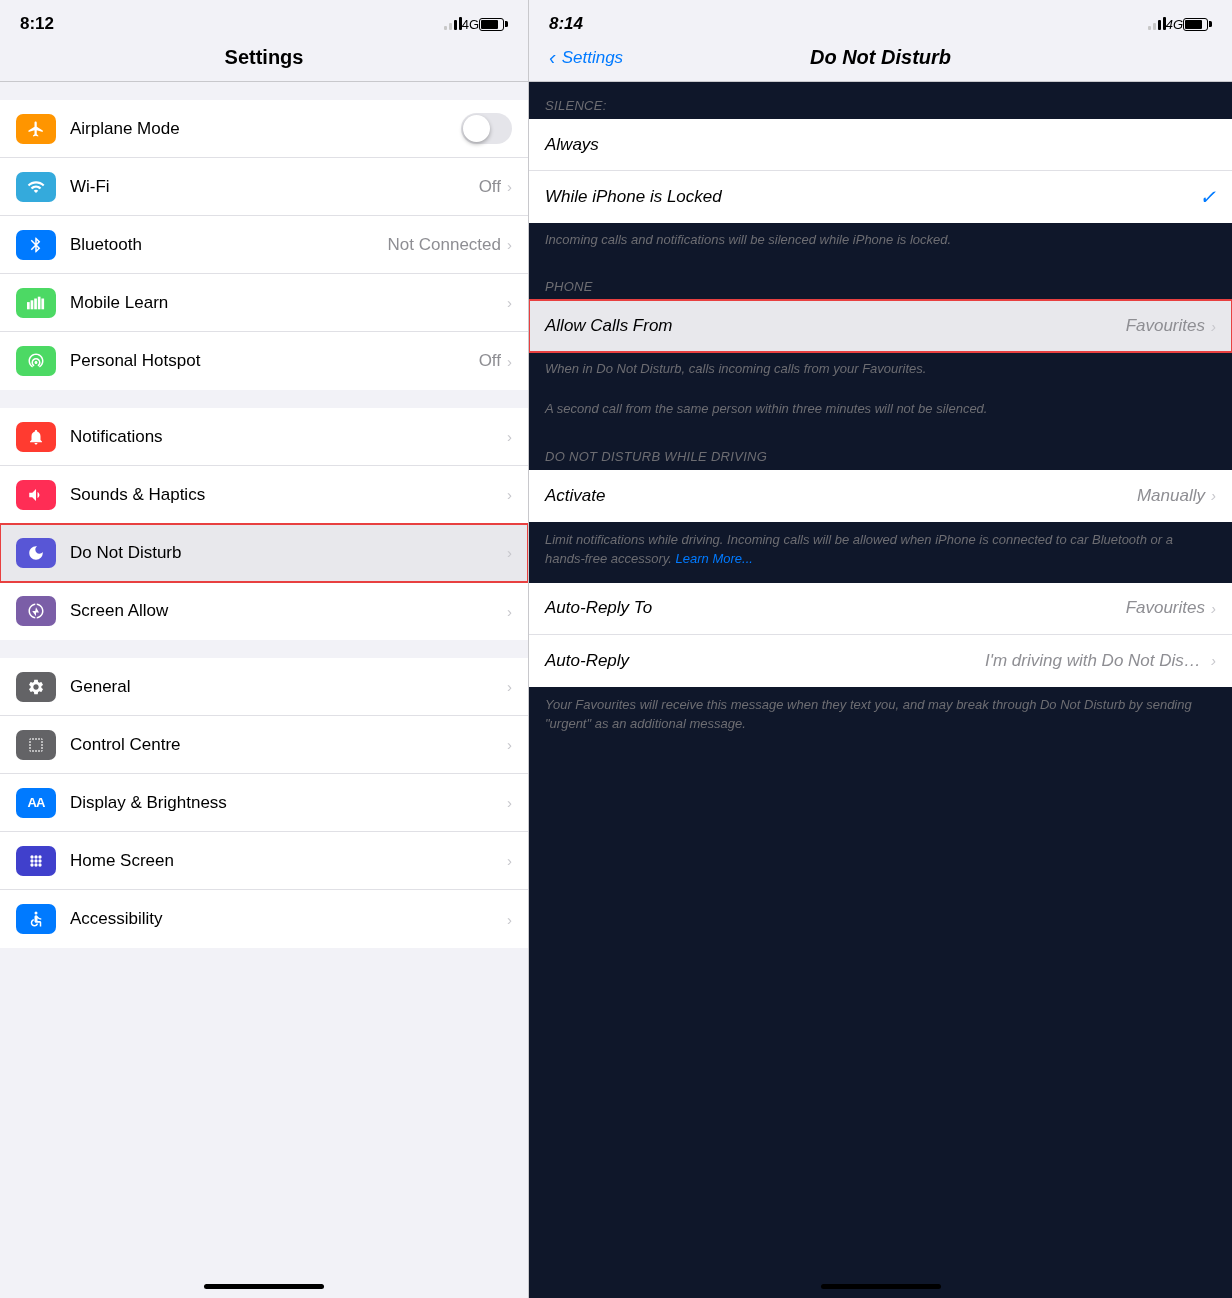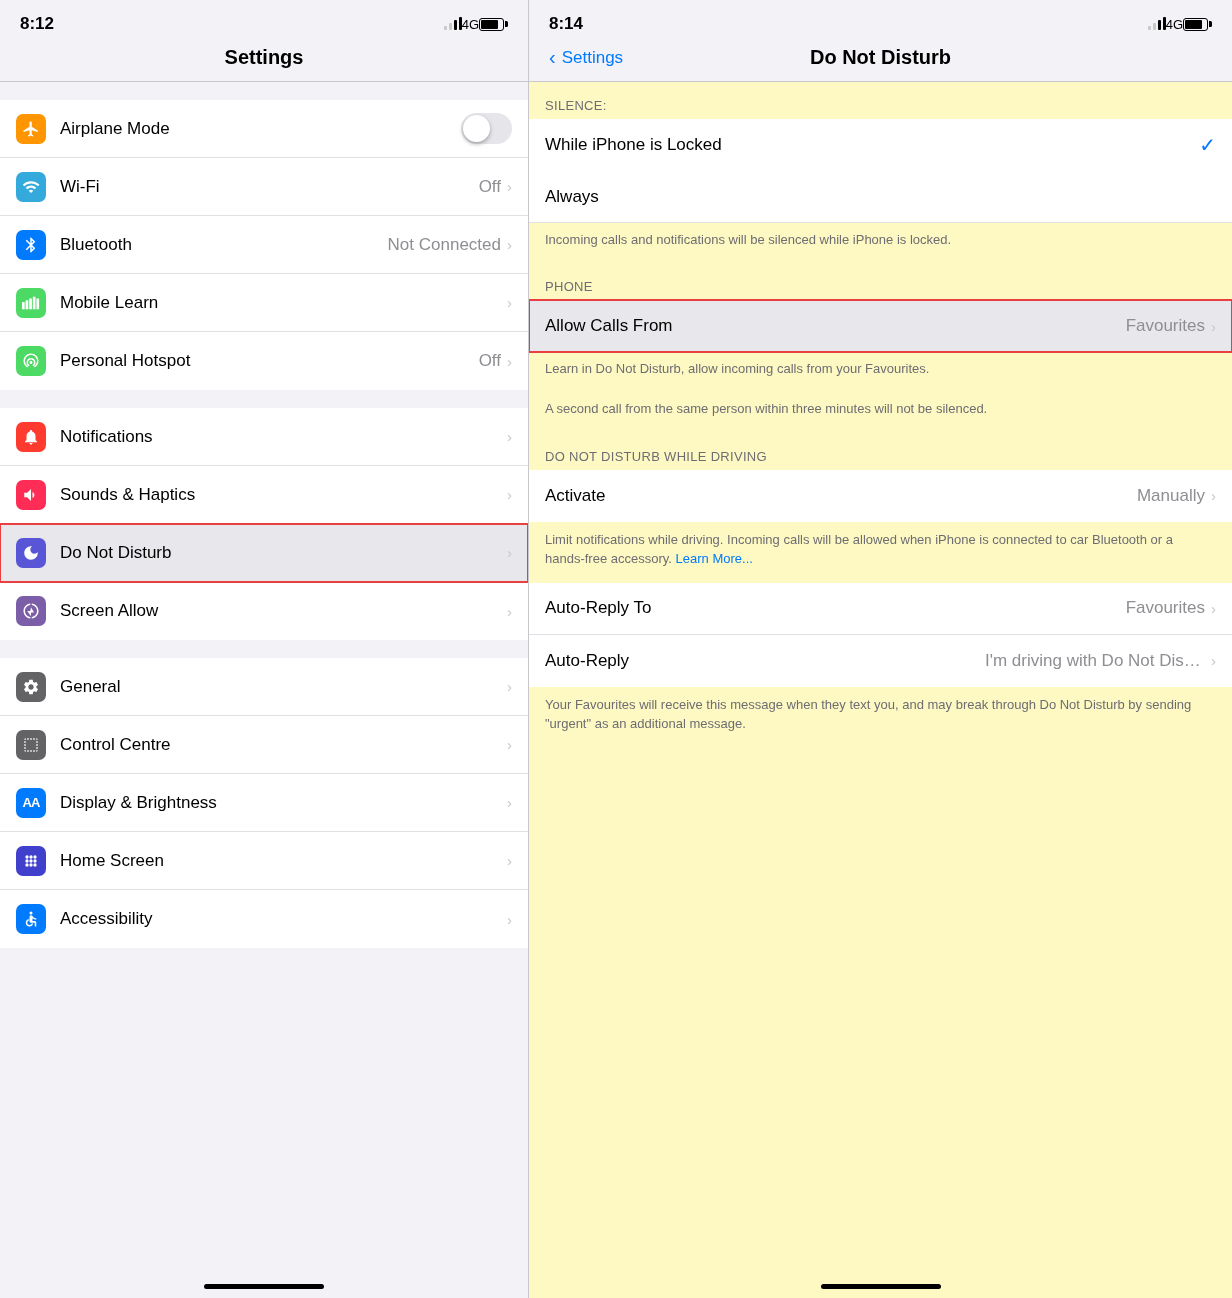--- a/index.html
+++ b/index.html
@@ -19,25 +19,26 @@
       background: #f2f2f7;
       display: flex;
       flex-direction: column;
       overflow: hidden;
     }
 
     
     .right-panel {
       width: 704px;
       height: 1298px;
-      background: #fef9c3;
+      background: #0f172a;
       display: flex;
       flex-direction: column;
       overflow: hidden;
       border-left: 1px solid #c8c8cc;
+      font-style: italic;
     }
 
     
     .status-bar {
       display: flex;
       align-items: center;
       justify-content: space-between;
       padding: 14px 20px 8px;
       background: #f2f2f7;
     }
@@ -165,21 +166,21 @@
       border-bottom: none;
       justify-content: flex-end;
     }
     .settings-row.highlighted-red {
       background: #e8e8ec;
       outline: 2px solid #e84040;
       outline-offset: -1px;
       z-index: 2;
     }
     .row-icon {
-      width: 30px;
+      width: 40px;
       height: 30px;
       border-radius: 7px;
       display: flex;
       align-items: center;
       justify-content: center;
       margin-right: 14px;
       flex-shrink: 0;
       font-size: 17px;
       color: #fff;
     }
@@ -554,41 +555,41 @@
       <span>Settings</span>
     </div>
     <span class="right-nav-title">Do Not Disturb</span>
   </div>
 
   <div class="dnd-content">
 
     <div>
       <div class="dnd-section-header">SILENCE:</div>
       <div>
+        <div class="dnd-row">
+          <span class="dnd-label">Always</span>
+        </div>
         <div class="dnd-row no-border">
           <span class="dnd-label">While iPhone is Locked</span>
           <span class="dnd-check">✓</span>
-        </div>
-        <div class="dnd-row">
-          <span class="dnd-label">Always</span>
         </div>
       </div>
       <div class="dnd-section-desc">Incoming calls and notifications will be silenced while iPhone is locked.</div>
     </div>
 
     <div>
       <div class="dnd-section-header">PHONE</div>
       <div>
         <div class="dnd-row highlighted-red no-border">
           <span class="dnd-label">Allow Calls From</span>
           <span class="dnd-value">Favourites</span>
           <span class="dnd-chevron">›</span>
         </div>
       </div>
-      <div class="dnd-section-desc">Learn in Do Not Disturb, allow incoming calls from your Favourites.</div>
+      <div class="dnd-section-desc">When in Do Not Disturb, calls incoming calls from your Favourites.</div>
       <div class="dnd-section-desc">A second call from the same person within three minutes will not be silenced.</div>
     </div>
 
     <div>
       <div class="dnd-section-header">DO NOT DISTURB WHILE DRIVING</div>
       <div>
         <div class="dnd-row no-border">
           <span class="dnd-label">Activate</span>
           <span class="dnd-value">Manually</span>
           <span class="dnd-chevron">›</span>

